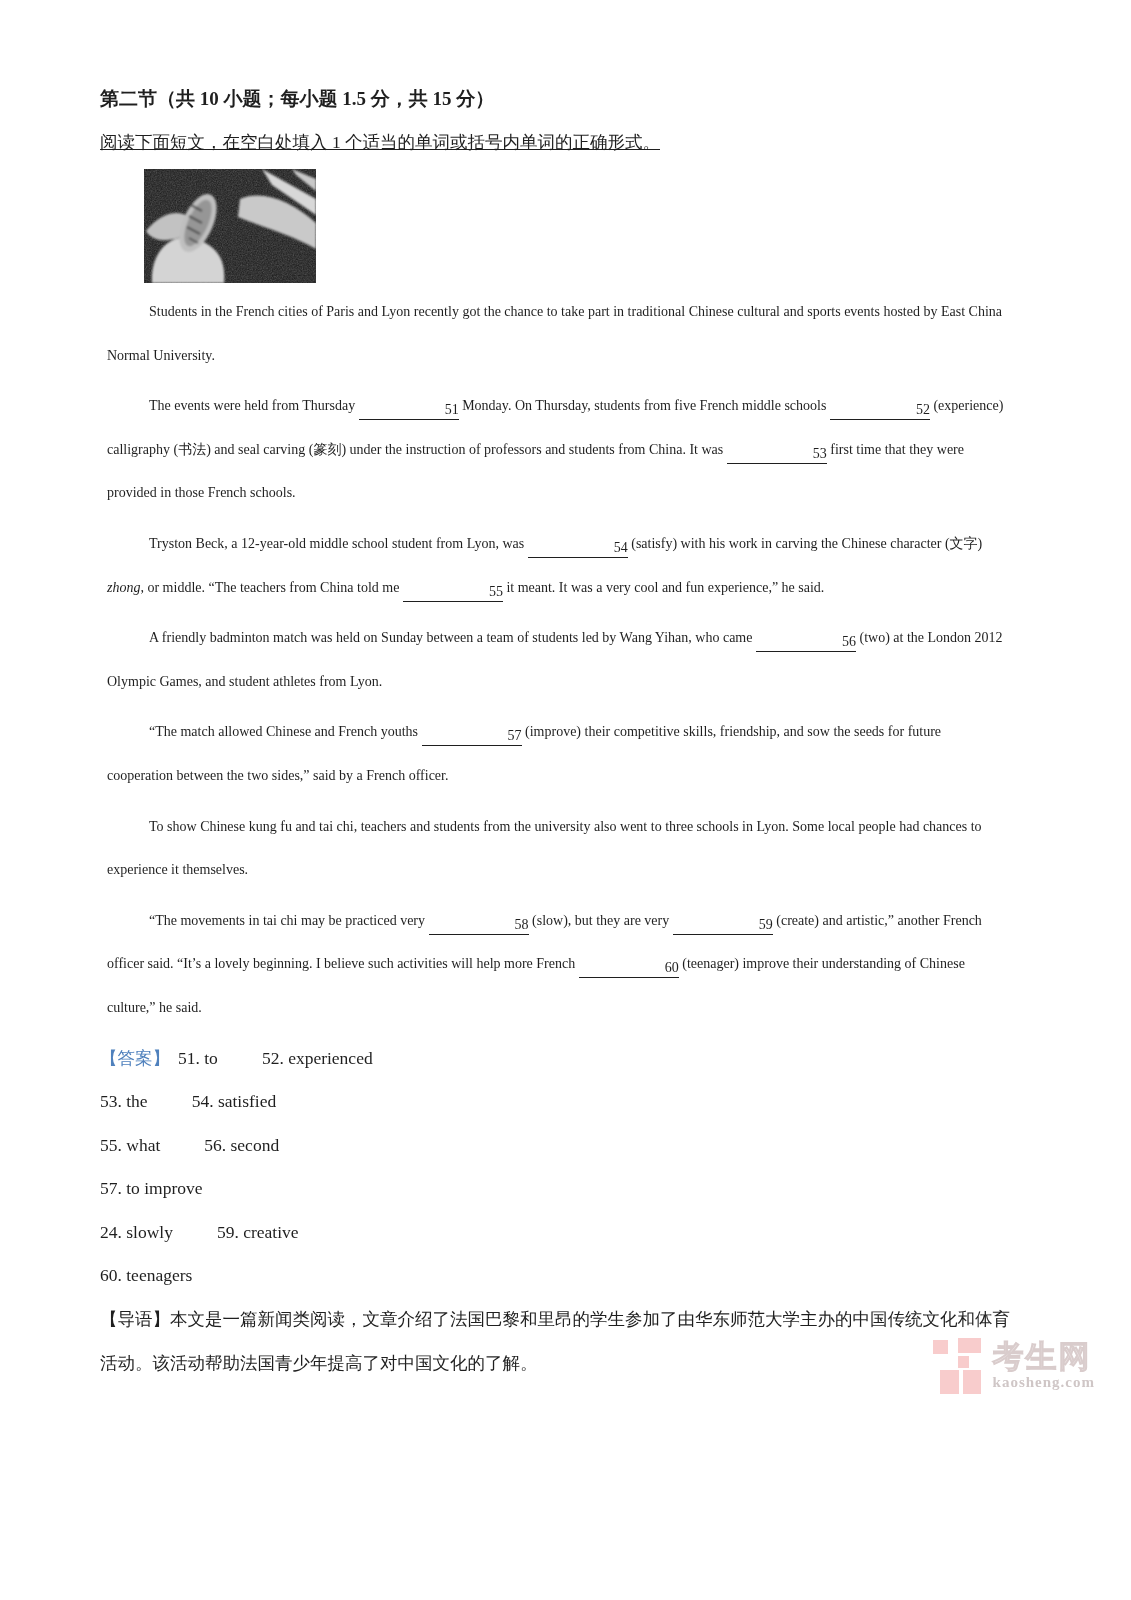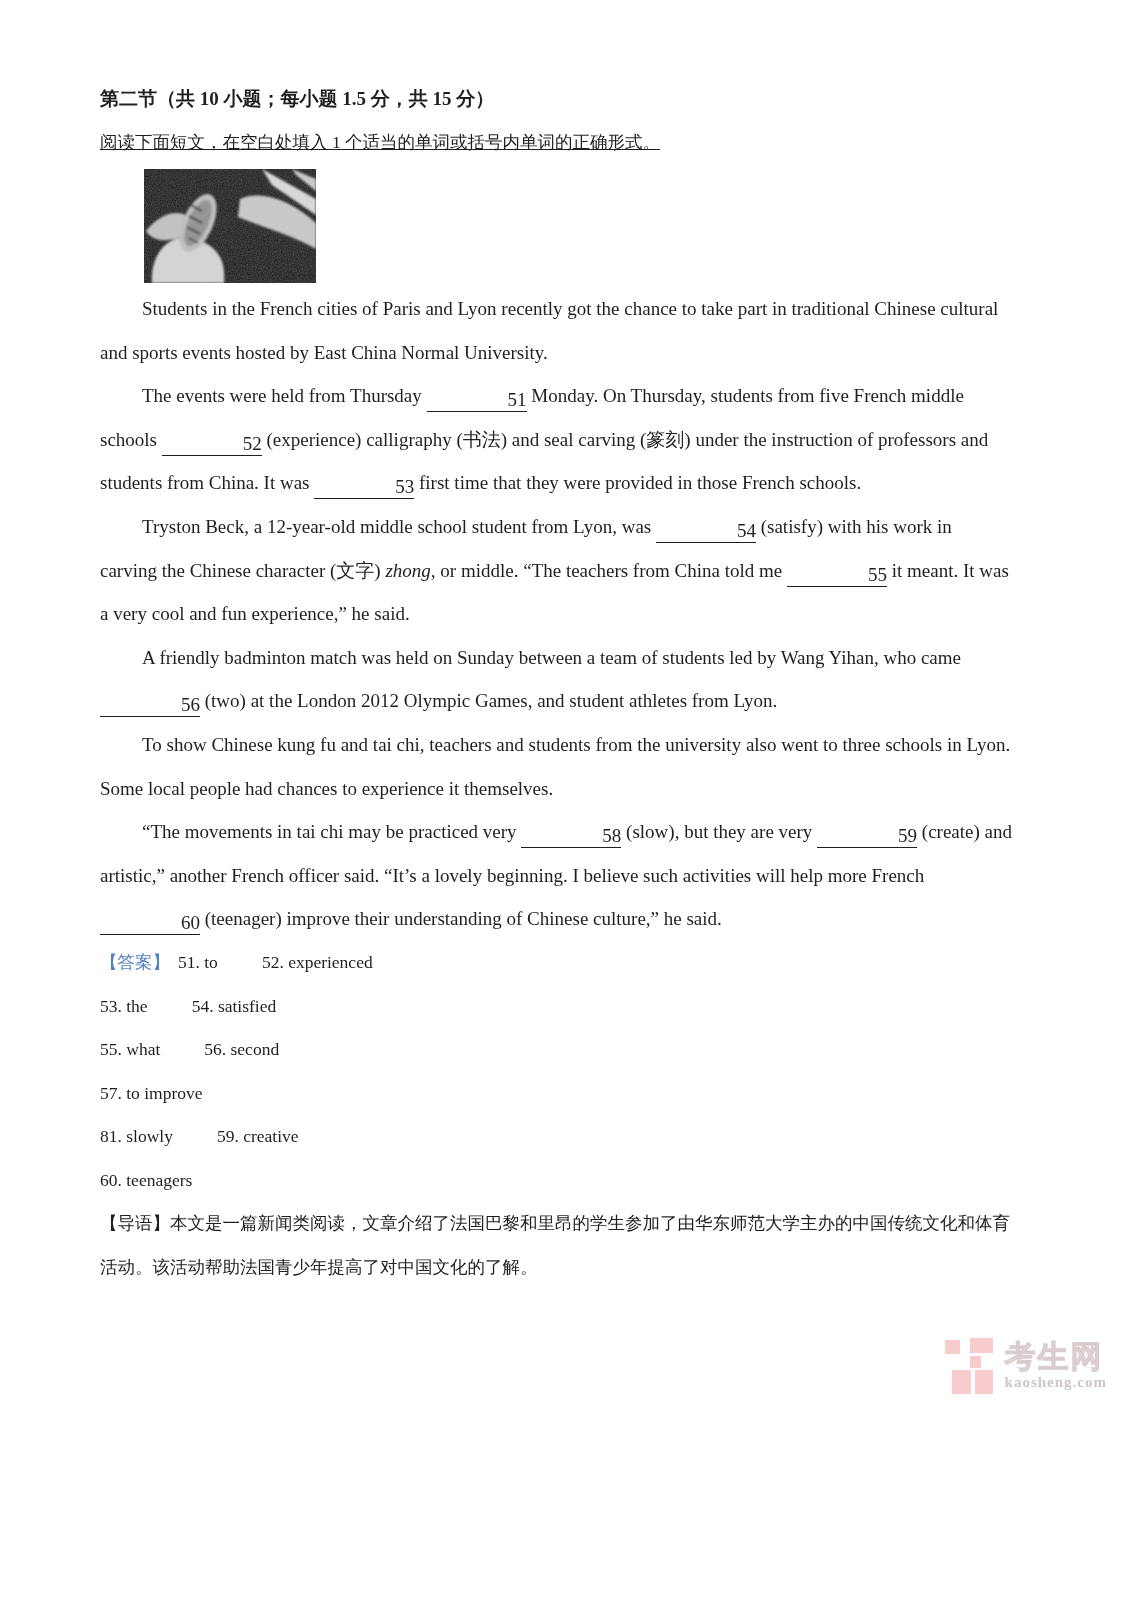--- a/index.html
+++ b/index.html
@@ -28,22 +28,22 @@
     line-height:26px;
     margin:17px 0 0 0;
     text-decoration:underline;
   }
   .photo-wrap{
     margin:14px 0 0 44px;
     width:172px;height:114px;
     line-height:0;
   }
   .body-text p{
-    margin:0;
-    font-size:19px;
+    margin:7px;
+    font-size:14px;
     line-height:43.6px;
     text-indent:42px;
     text-align:left;
   }
   .body-text{margin-top:4px;}
   .blank{
     display:inline-block;
     min-width:100px;
     text-align:right;
     border-bottom:1.5px solid #1f1f1f;
@@ -63,21 +63,21 @@
     font-size:17.5px;
     line-height:43.6px;
   }
   .analysis-intro{
     margin:0;
     font-size:17.5px;
     line-height:43.6px;
   }
   .watermark{
     position:absolute;
-    right:24px;bottom:14px;
+    right:36px;bottom:14px;
     display:flex;
     align-items:center;
     gap:10px;
   }
   .wm-logo{position:relative;width:50px;height:56px;}
   .wm-logo div{position:absolute;background:#f8cccc;}
   .wm-b1{left:0;top:2px;width:15px;height:14px;}
   .wm-b2{left:25px;top:0;width:23px;height:15px;}
   .wm-b3{left:25px;top:18px;width:11px;height:12px;}
   .wm-b4{left:7px;top:32px;width:19px;height:24px;}
@@ -135,39 +135,40 @@
           <path d="M47,36 l11,6 M45,47 l13,7 M43,58 l13,7 M45,69 l9,5" stroke="#4f4f4f" stroke-width="2" fill="none"></path>
         </g>
       </svg>
     </div>
 
     <div class="body-text">
       <p>Students in the French cities of Paris and Lyon recently got the chance to take part in traditional Chinese cultural and sports events hosted by East China Normal University.</p>
       <p>The events were held from Thursday <span class="blank">51</span> Monday. On Thursday, students from five French middle schools <span class="blank">52</span> (experience) calligraphy (书法) and seal carving (篆刻) under the instruction of professors and students from China. It was <span class="blank">53</span> first time that they were provided in those French schools.</p>
       <p>Tryston Beck, a 12-year-old middle school student from Lyon, was <span class="blank">54</span> (satisfy) with his work in carving the Chinese character (文字) <i>zhong</i>, or middle. “The teachers from China told me <span class="blank">55</span> it meant. It was a very cool and fun experience,” he said.</p>
       <p>A friendly badminton match was held on Sunday between a team of students led by Wang Yihan, who came <span class="blank">56</span> (two) at the London 2012 Olympic Games, and student athletes from Lyon.</p>
+      <p>“The match allowed Chinese and French youths <span class="blank">57</span> (improve) their competitive skills, friendship, and sow the seeds for future cooperation between the two sides,” said by a French officer.</p>
       <p>To show Chinese kung fu and tai chi, teachers and students from the university also went to three schools in Lyon. Some local people had chances to experience it themselves.</p>
       <p>“The movements in tai chi may be practiced very <span class="blank">58</span> (slow), but they are very <span class="blank">59</span> (create) and artistic,” another French officer said. “It’s a lovely beginning. I believe such activities will help more French <span class="blank">60</span> (teenager) improve their understanding of Chinese culture,” he said.</p>
     </div>
 
     <div class="answers">
       <div class="ans-row">
         <span class="blue answers-label">【答案】</span><span class="ans-item">51. to</span><span class="ans-item">52. experienced</span>
       </div>
       <div class="ans-row">
         <span class="ans-item">53. the</span><span class="ans-item">54. satisfied</span>
       </div>
       <div class="ans-row">
         <span class="ans-item">55. what</span><span class="ans-item">56. second</span>
       </div>
       <div class="ans-row">
         <span class="ans-item">57. to improve</span>
       </div>
       <div class="ans-row">
-        <span class="ans-item">81. slowly</span><span class="ans-item">59. creative</span>
+        <span class="ans-item">24. slowly</span><span class="ans-item">59. creative</span>
       </div>
       <div class="ans-row">
         <span class="ans-item">60. teenagers</span>
       </div>
     </div>
 
 
     <p class="analysis-intro">
       <span>【导语】</span><span>本文是一篇新闻类阅读，文章介绍了法国巴黎和里昂的学生参加了由华东师范大学主办的中国传统文化和体育活动。该活动帮助法国青少年提高了对中国文化的了解。</span>
     </p>

